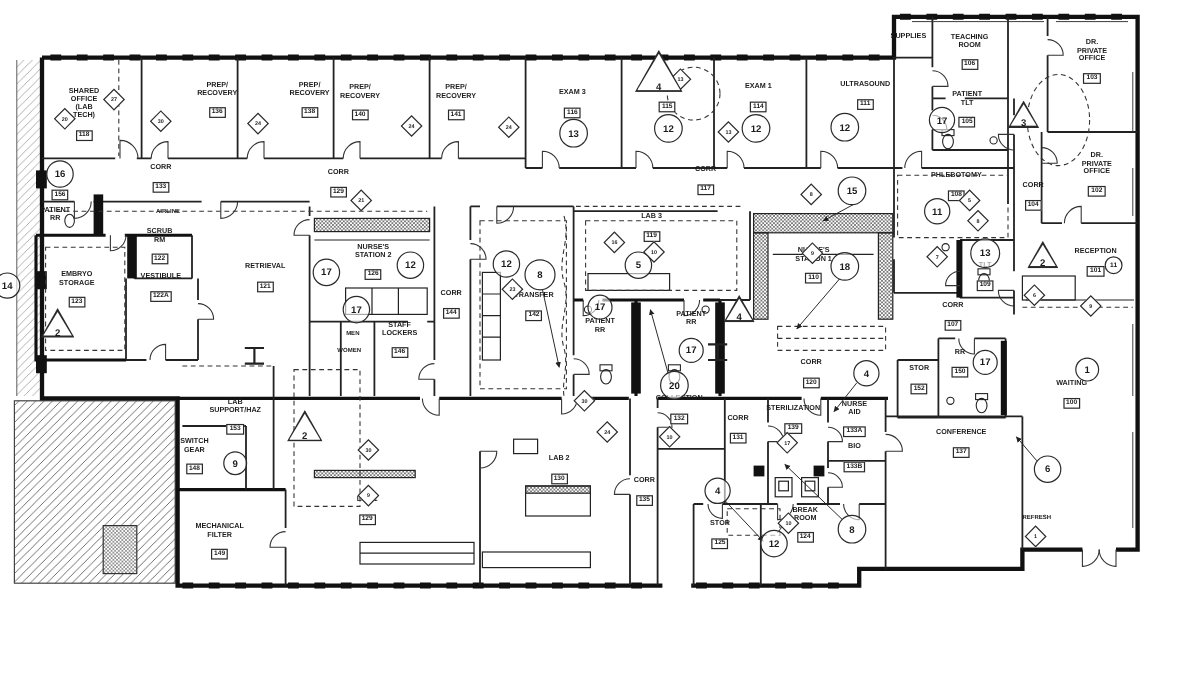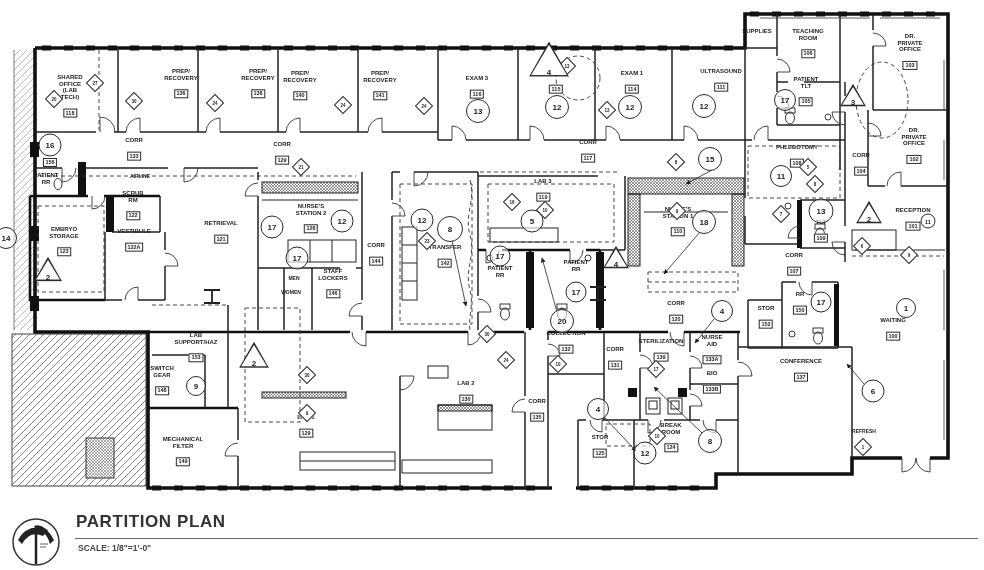--- a/index.html
+++ b/index.html
@@ -490,25 +490,13 @@
           <div class="n">2</div>
         </div>
         <div class="tri" style="left: 254px; top: 357px; width: 30px; height: 26.4px;">
           <div class="o"></div>
           <div class="i"></div>
           <div class="n">2</div>
         </div>
       </div>
   </div>
 
-  <div class="titleblock">
-    <svg width="52" height="58" style="position:absolute;left:10px;top:9px">
-      <circle cx="26" cy="28" r="23" stroke="#333" stroke-width="1.5" fill="none"></circle>
-      <path d="M8,26 Q18,8 38,16 L33,22 Q20,16 12,30 Z" fill="#222"></path>
-      <path d="M44,26 Q34,8 24,12 L27,18 Q36,16 40,30 Z" fill="#222"></path>
-      <path d="M26,14 V50" stroke="#222" stroke-width="2.5"></path>
-      <path d="M30,30 H38 M30,33 H36" stroke="#333" stroke-width="0.8"></path>
-    </svg>
-    <div class="tb-title">PARTITION PLAN</div>
-    <div class="tb-rule"></div>
-    <div class="tb-scale">SCALE: 1/8"=1'-0"</div>
-  </div>
 </div>
 
 </body></html>

